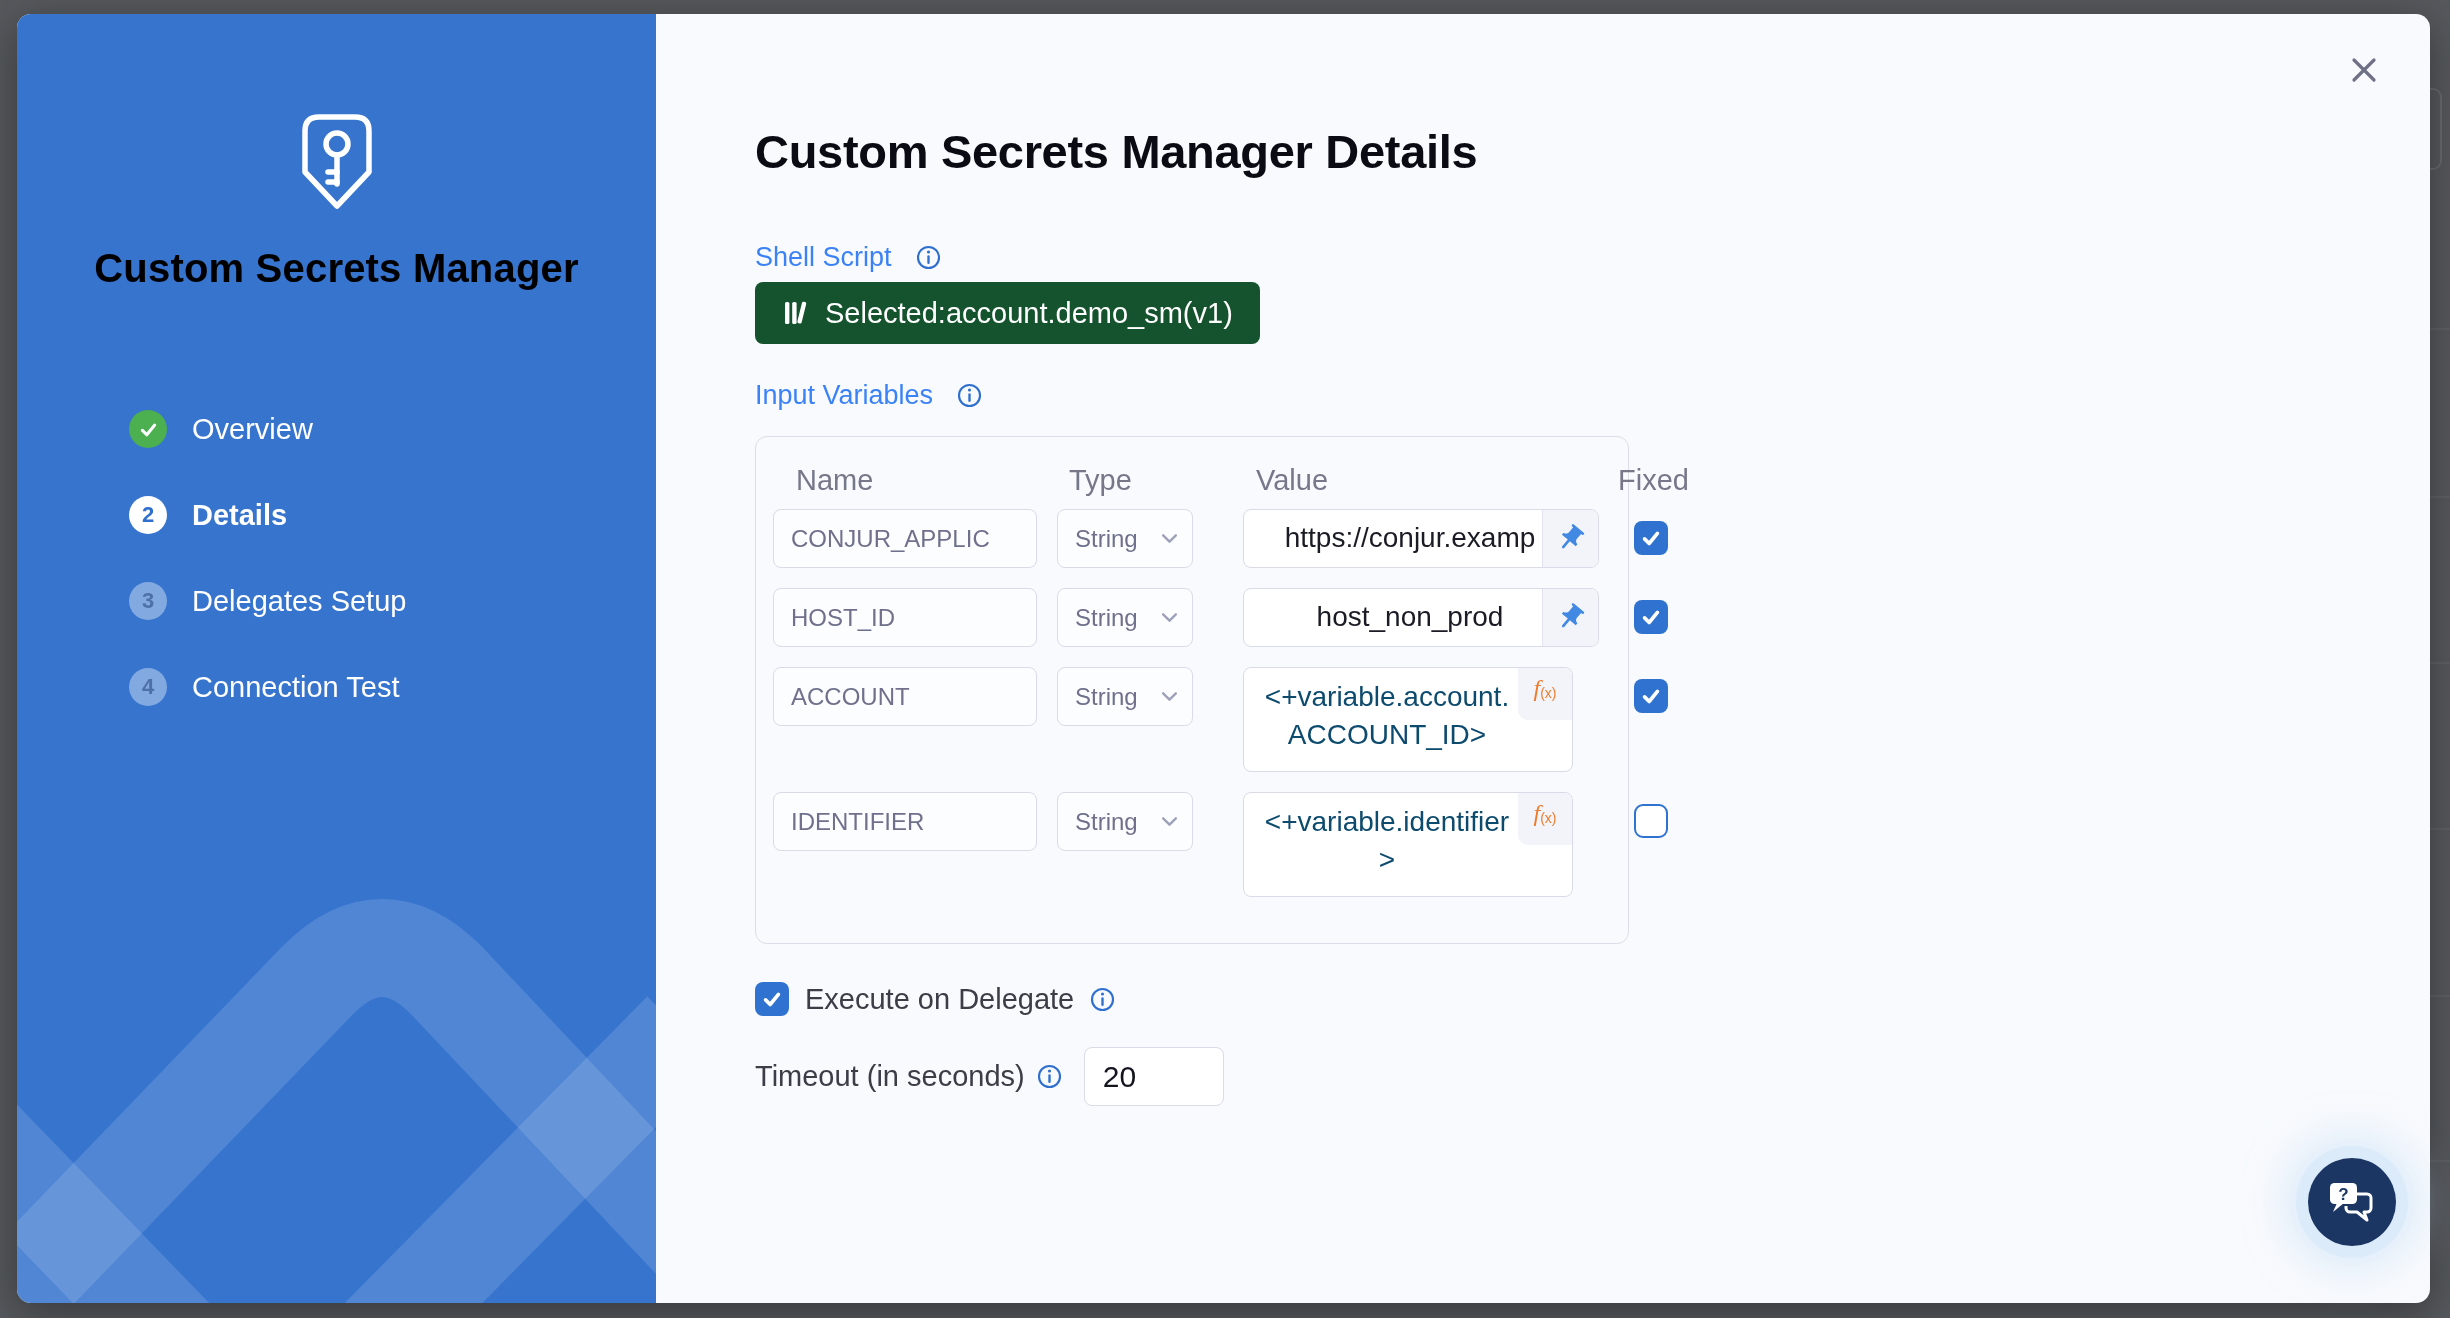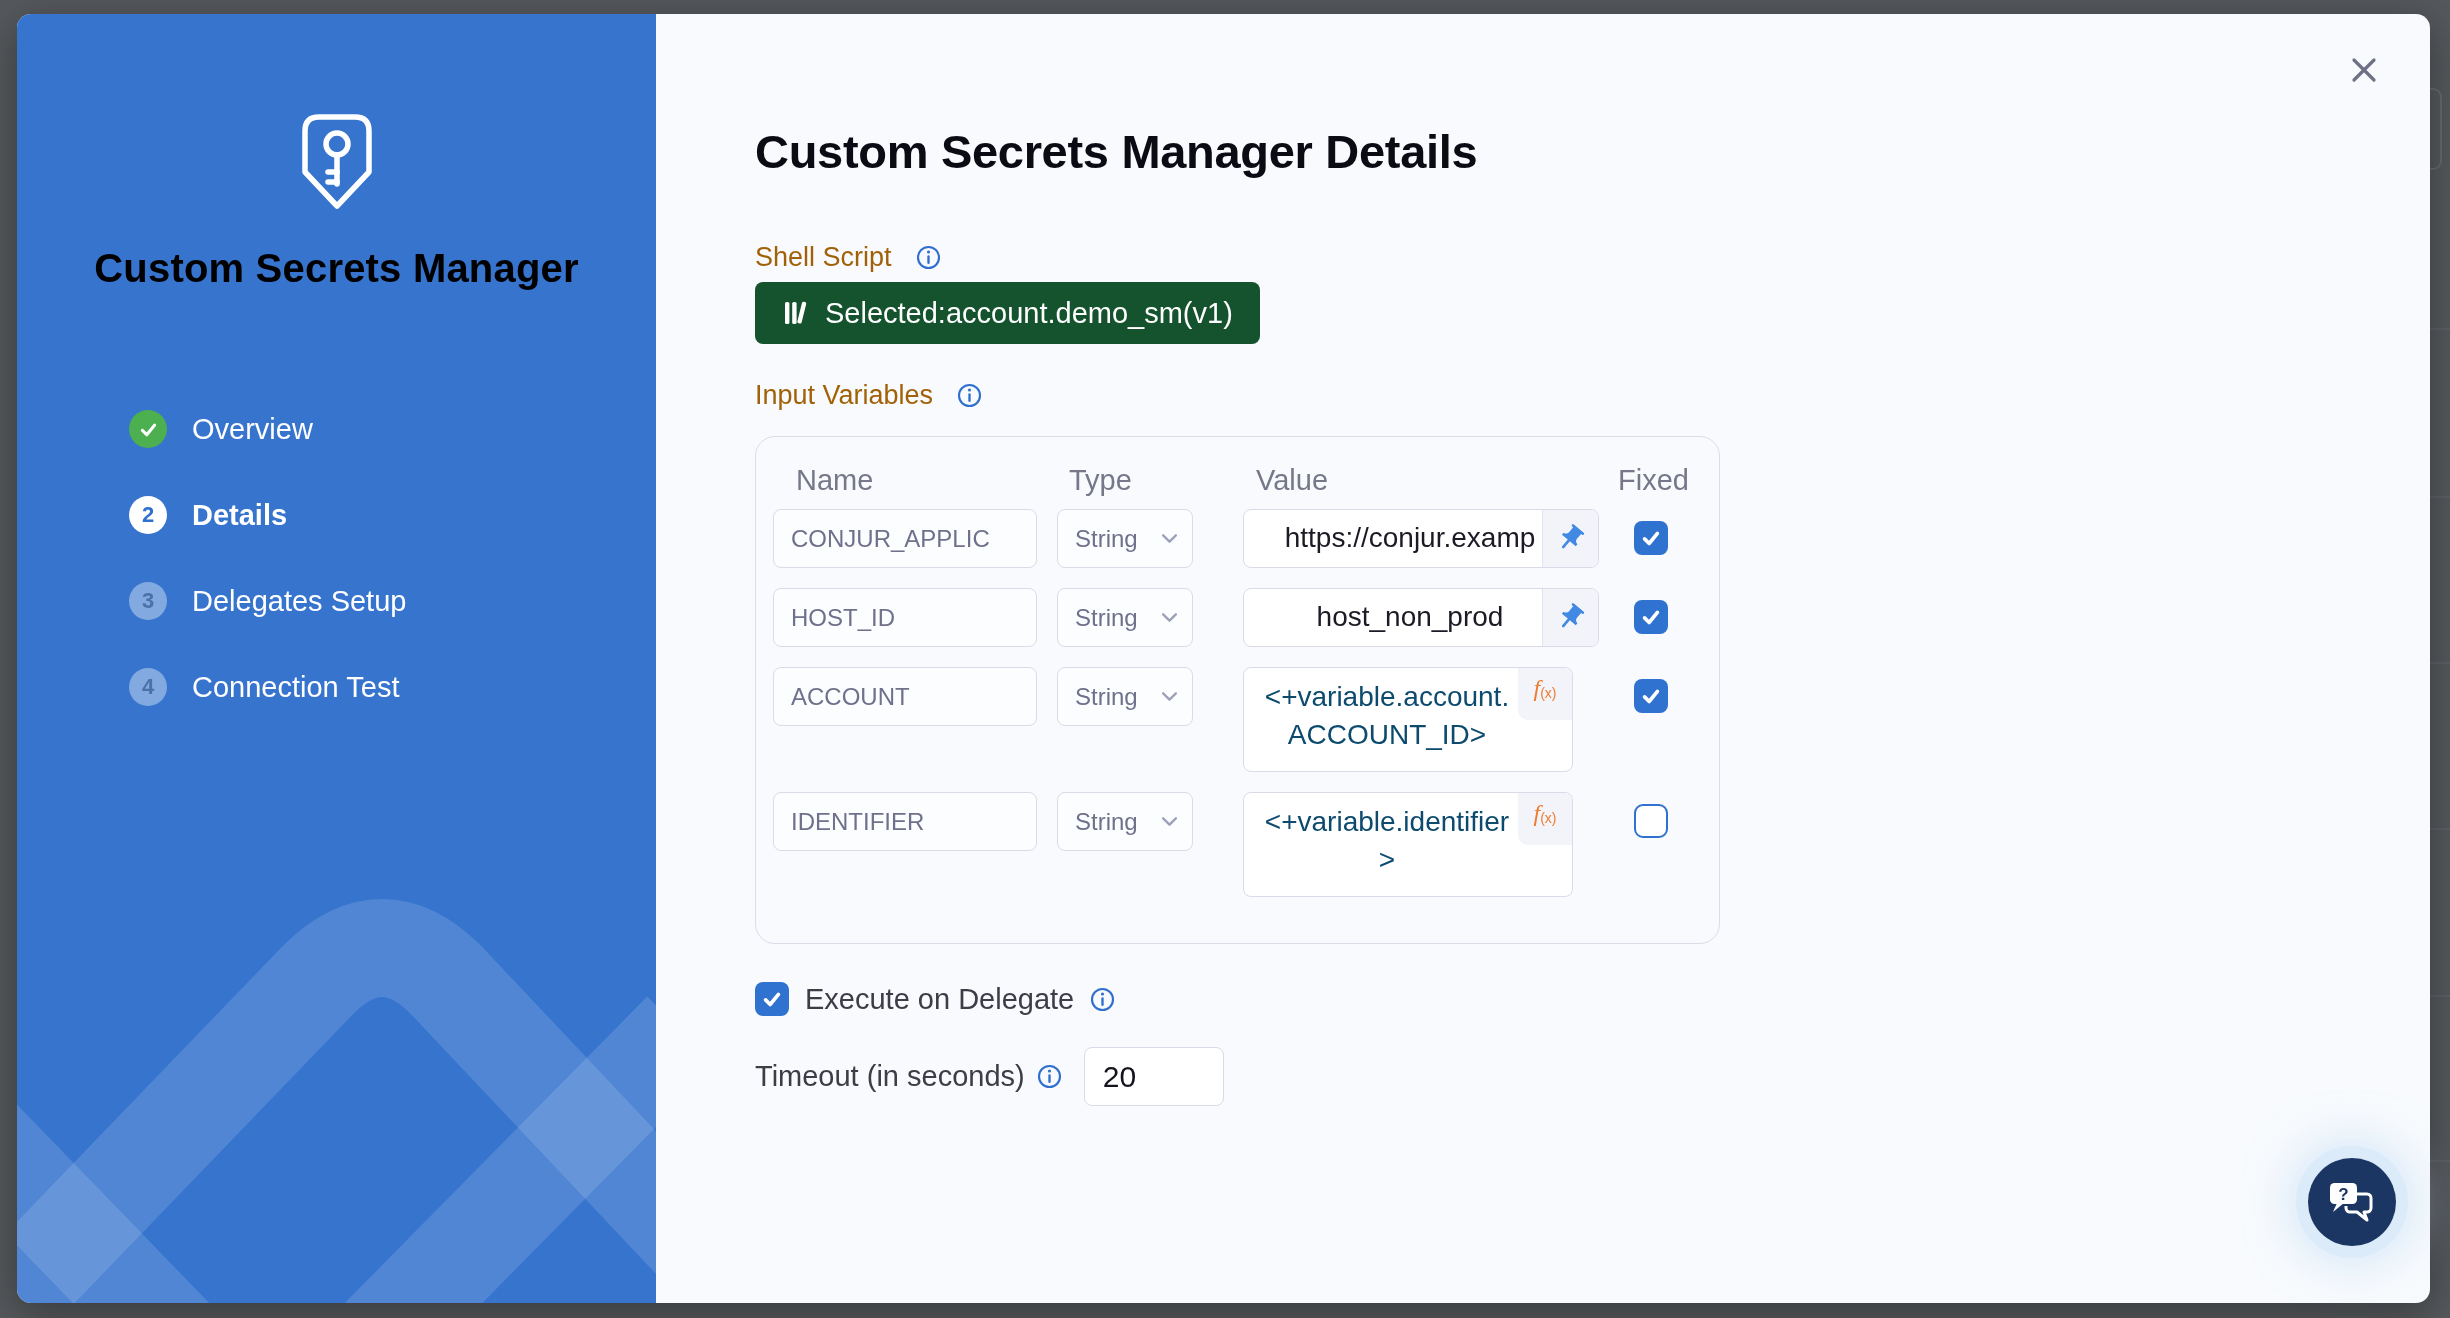--- a/index.html
+++ b/index.html
@@ -33,31 +33,31 @@
   .step-circle.pending{background:rgba(255,255,255,0.38);color:rgba(23,55,112,0.50);font-weight:600;}
   .step-label{color:#fff;font-size:29px;}
   li.active .step-label{font-weight:700;}
 
   
   .close-btn{position:absolute;top:36px;right:46px;width:40px;height:40px;border:0;background:none;
     cursor:pointer;display:flex;align-items:center;justify-content:center;padding:0;}
   .page-title{position:absolute;left:738px;top:110px;margin:0;color:#0B0B14;
     font-size:47px;font-weight:700;letter-spacing:-0.3px;}
   .label-row{position:absolute;left:738px;display:flex;align-items:center;gap:24px;
-    color:#a16207;font-size:27px;}
+    color:#3b82f6;font-size:27px;}
   .label-shell{top:228px;}
   .label-vars{top:366px;}
   .info-icon{display:inline-block;}
   .script-btn{position:absolute;left:738px;top:268px;height:62px;padding:0 27px;
     display:inline-flex;align-items:center;gap:15px;border:0;border-radius:8px;cursor:pointer;
     background:#14532d;color:#fff;font-size:29px;font-weight:500;
     font-family:"Liberation Sans","DejaVu Sans",sans-serif;}
 
-  .var-card{position:absolute;left:738px;top:422px;width:965px;height:508px;
-    border:1.5px solid #DCDDE8;border-radius:20px;box-sizing:border-box;}
+  .var-card{position:absolute;left:738px;top:422px;width:874px;height:508px;
+    border:1.5px solid #DCDDE8;border-radius:12px;box-sizing:border-box;}
   .col-head{position:absolute;top:27px;font-size:29px;color:#767889;}
   .col-name{left:40px;} .col-type{left:313px;} .col-value{left:500px;} .col-fixed{left:862px;}
   .var-rows{position:absolute;left:17px;top:72px;width:895px;display:flex;flex-direction:column;gap:20px;}
   .var-row{display:flex;align-items:flex-start;}
   .field{box-sizing:border-box;height:59px;border:1.5px solid #D9DBE8;border-radius:8px;
     background:#FCFDFF;color:#6F718C;font-size:24px;display:flex;align-items:center;}
   .field.name{width:264px;padding:0 17px;overflow:hidden;white-space:nowrap;}
   .field.type{width:136px;margin-left:20px;padding:0 14px 0 17px;justify-content:space-between;}
   .value-wrap{position:relative;box-sizing:border-box;width:356px;height:59px;margin-left:50px;
     background:#fff;border:1.5px solid #D9DBE8;border-radius:8px;text-align:center;}

